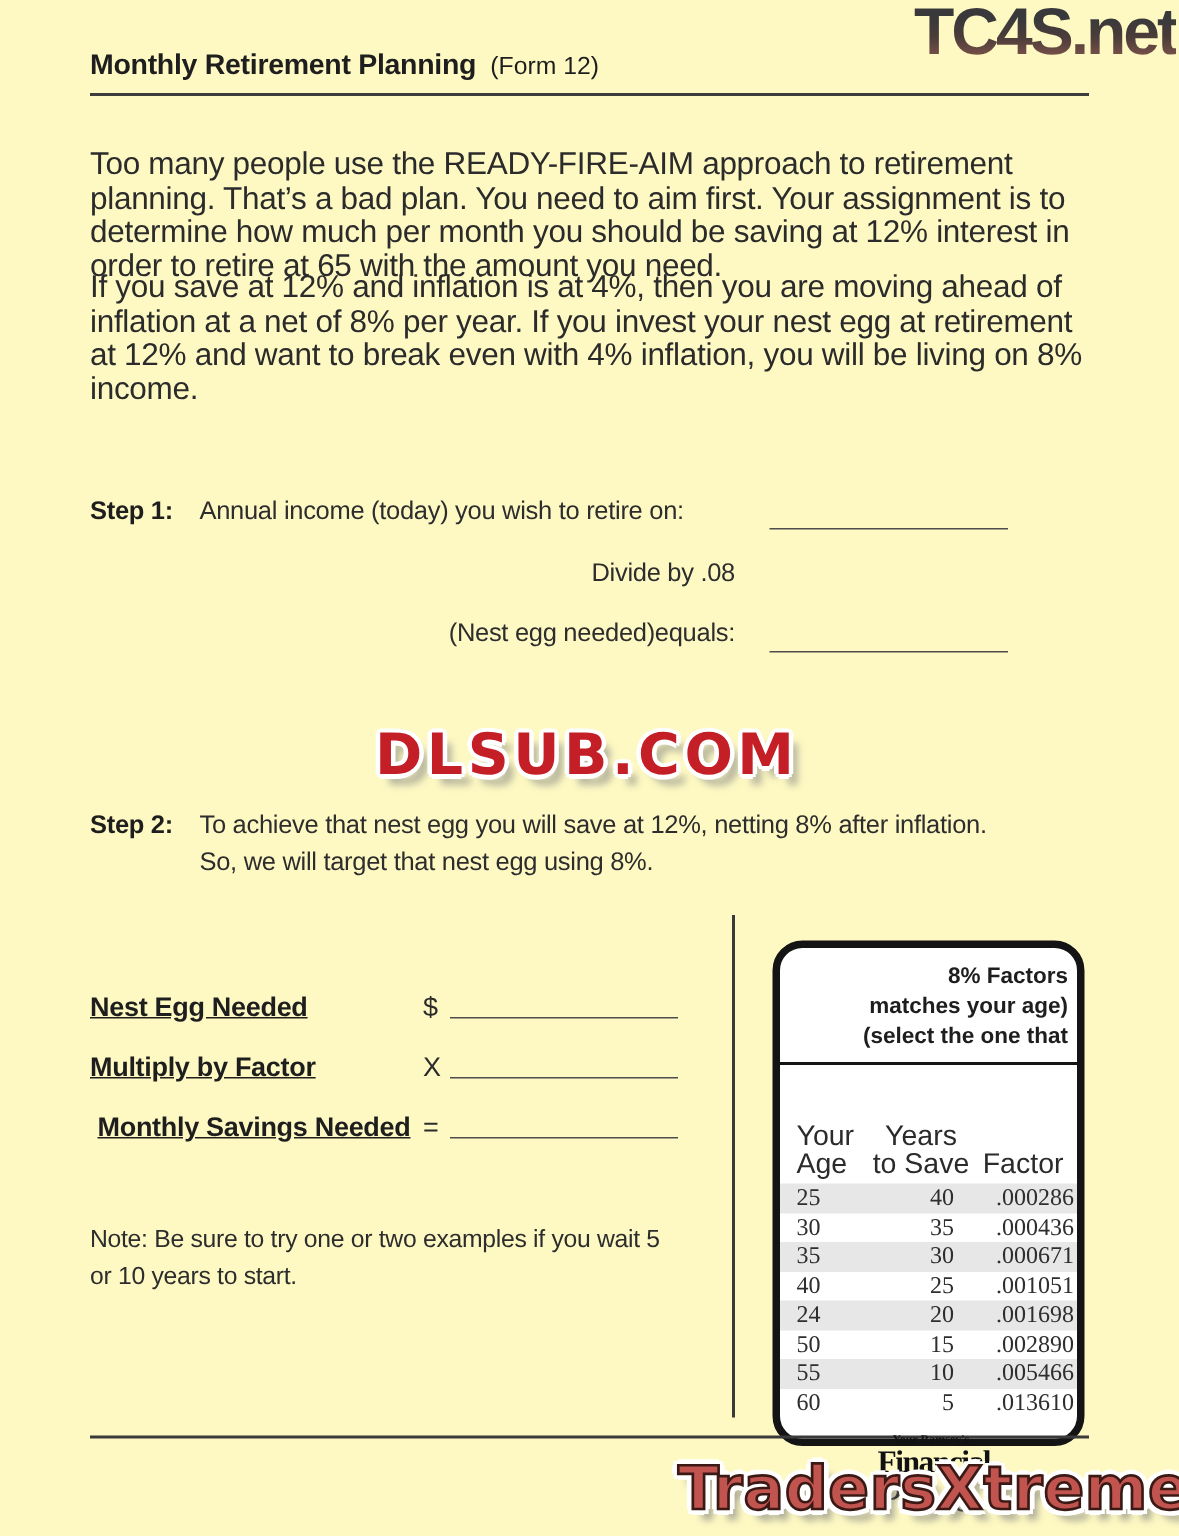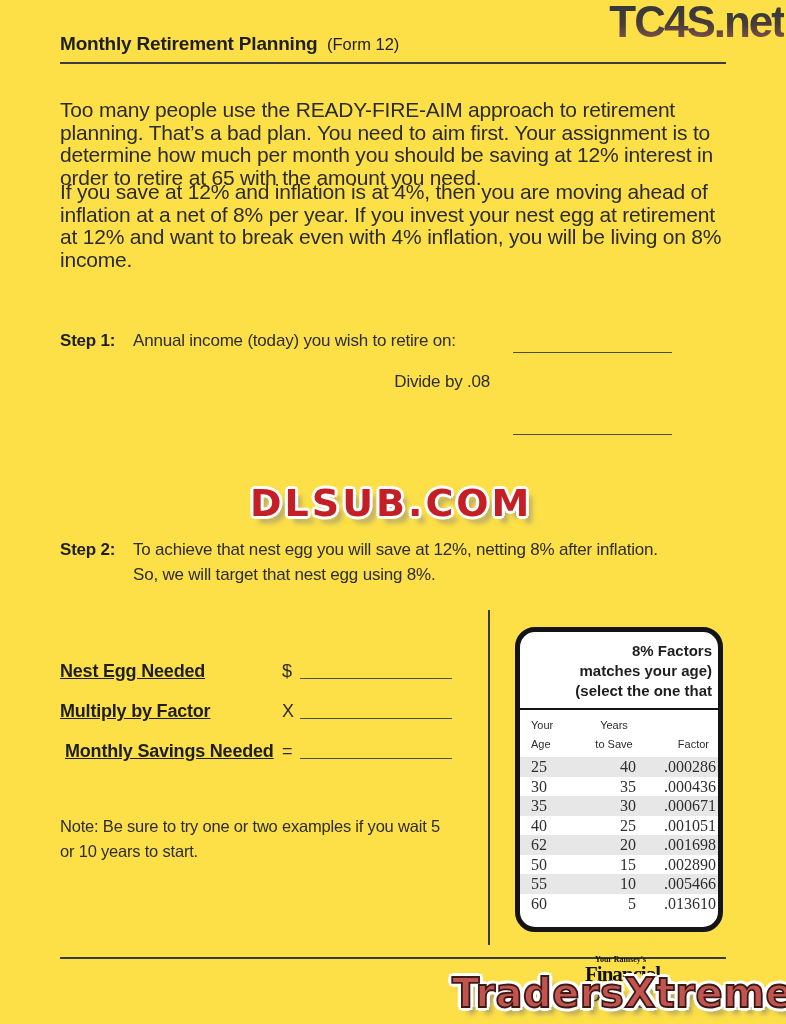--- a/index.html
+++ b/index.html
@@ -1,18 +1,18 @@
 <!DOCTYPE html>
 <html><head>
 <meta charset="utf-8">
 <style>
   * { margin:0; padding:0; box-sizing:border-box; }
   html,body { background:#ffffff; }
   .page {
-    position:relative; width:786px; height:1024px; background:#fde047;
+    position:relative; width:786px; height:1024px; background:#fef9c3;
     font-family:"Liberation Sans", sans-serif; color:#2d2d2d; overflow:hidden;
   }
   
   .title-row { position:absolute; left:60px; top:33px; white-space:nowrap; }
   .title-bold { font-size:19px; font-weight:bold; color:#1e1e1e; letter-spacing:-0.2px; }
   .title-form { font-size:16.5px; font-weight:normal; color:#1e1e1e; margin-left:5px; }
   .header-rule { position:absolute; left:60px; top:62px; width:666px; height:2px; background:#3c3c3c; }
   .tc4s {
     position:absolute; left:584px; top:-2px; width:200px; text-align:right;
     font-size:44px; font-weight:800; letter-spacing:-2px; line-height:48px;
@@ -55,21 +55,21 @@
   .ws3 .ws-label { left:5px; }
   .note { position:absolute; left:60px; top:814px; width:420px; font-size:16.5px; line-height:25px; letter-spacing:-0.2px; }
   
   .v-divider { position:absolute; left:488px; top:610px; width:2px; height:335px; background:#3a3a3a; }
   
   .factors {
     position:absolute; left:515px; top:627px; width:208px;
     border:5px solid #141414; border-radius:20px; background:#fff; overflow:hidden;
   }
   .factors-title { padding:9px 6px 7px; text-align:right; font-size:15px; font-weight:bold; line-height:20px; color:#1e1e1e; border-bottom:2.5px solid #141414; }
-  .col-head { display:grid; grid-template-columns:58px 72px 68px; padding:6px 0 3px; font-size:11px; line-height:19px; color:#2b2b2b; }
+  .col-head { display:grid; grid-template-columns:58px 72px 68px; padding:6px 0 3px; font-size:19px; line-height:19px; color:#2b2b2b;margin-top:32px; }
   .col-head .c1 { padding-left:11px; }
   .col-head .c2 { text-align:center; }
   .col-head .c3 { text-align:right; padding-right:9px; }
   .t-row { display:grid; grid-template-columns:58px 58px 82px; font-family:"Liberation Serif", serif; font-size:16px; line-height:19.5px; color:#2e2e2e; }
   .t-row.alt { background:#e7e7e7; }
   .t-row .c1 { padding-left:11px; }
   .t-row .c2 { text-align:right; }
   .t-row .c3 { text-align:right; padding-right:2px; }
   .factors-padbottom { height:14px; }
   
@@ -103,20 +103,21 @@
   <div class="header-rule"></div>
 
   <p class="para p1">Too many people use the READY-FIRE-AIM approach to retirement planning. That’s a bad plan. You need to aim first. Your assignment is to determine how much per month you should be saving at 12% interest in order to retire at 65 with the amount you need.</p>
   <p class="para p2">If you save at 12% and inflation is at 4%, then you are moving ahead of inflation at a net of 8% per year. If you invest your nest egg at retirement at 12% and want to break even with 4% inflation, you will be living on 8% income.</p>
 
   <div class="s1-row1">
     <span class="step-label">Step 1:</span><span>Annual income (today) you wish to retire on:</span>
   </div>
   <div class="blank s1-blank1"></div>
   <div class="s1-row2">Divide by .08</div>
+  <div class="s1-row3">(Nest egg needed)equals:</div>
   <div class="blank s1-blank2"></div>
 
   <div class="dlsub">DLSUB.COM</div>
 
   <div class="s2">
     <span class="step-label">Step 2:</span>
     <div class="s2-text">
       <div>To achieve that nest egg you will save at 12%, netting 8% after inflation.</div>
       <div>So, we will target that nest egg using 8%.</div>
     </div>
@@ -179,21 +180,21 @@
       <span class="c1">35</span>
         <span class="c2">30</span>
         <span class="c3">.000671</span>
     </div>
     <div class="t-row">
       <span class="c1">40</span>
         <span class="c2">25</span>
         <span class="c3">.001051</span>
     </div>
     <div class="t-row alt">
-      <span class="c1">62</span>
+      <span class="c1">24</span>
         <span class="c2">20</span>
         <span class="c3">.001698</span>
     </div>
     <div class="t-row">
       <span class="c1">50</span>
         <span class="c2">15</span>
         <span class="c3">.002890</span>
     </div>
     <div class="t-row alt">
       <span class="c1">55</span>

